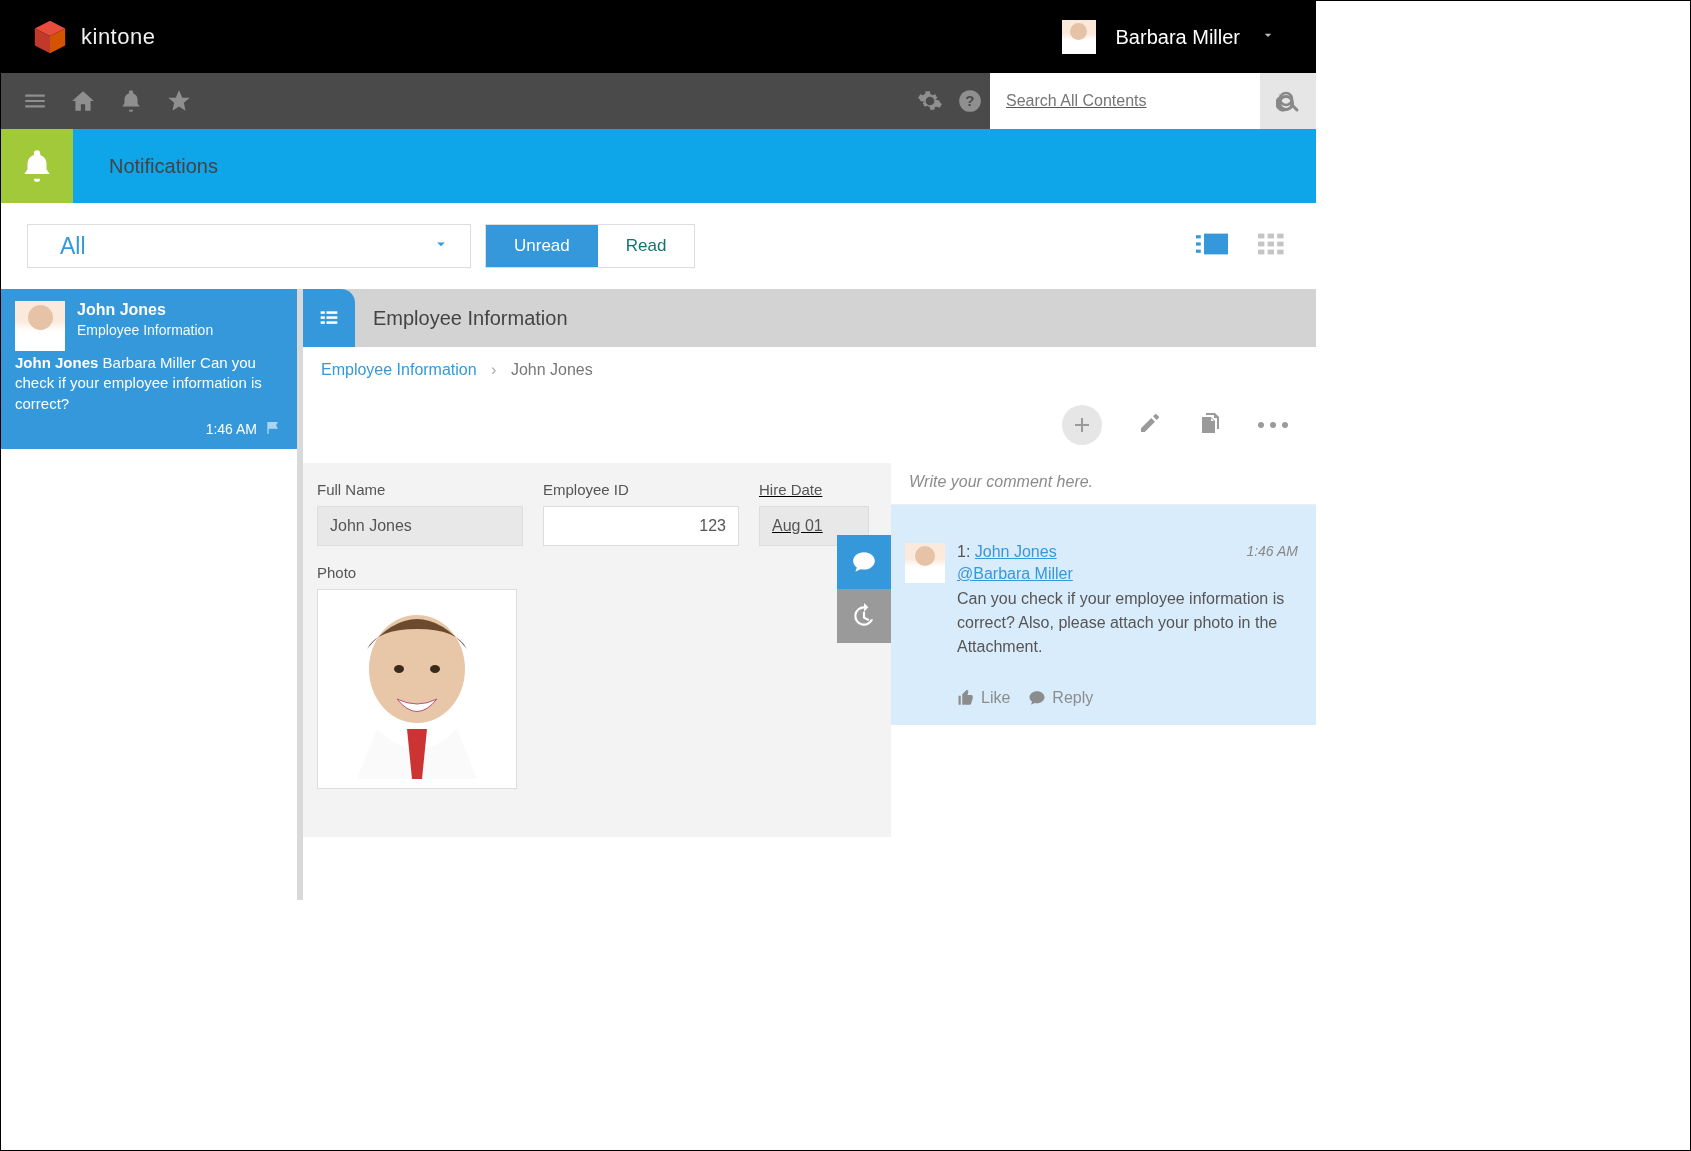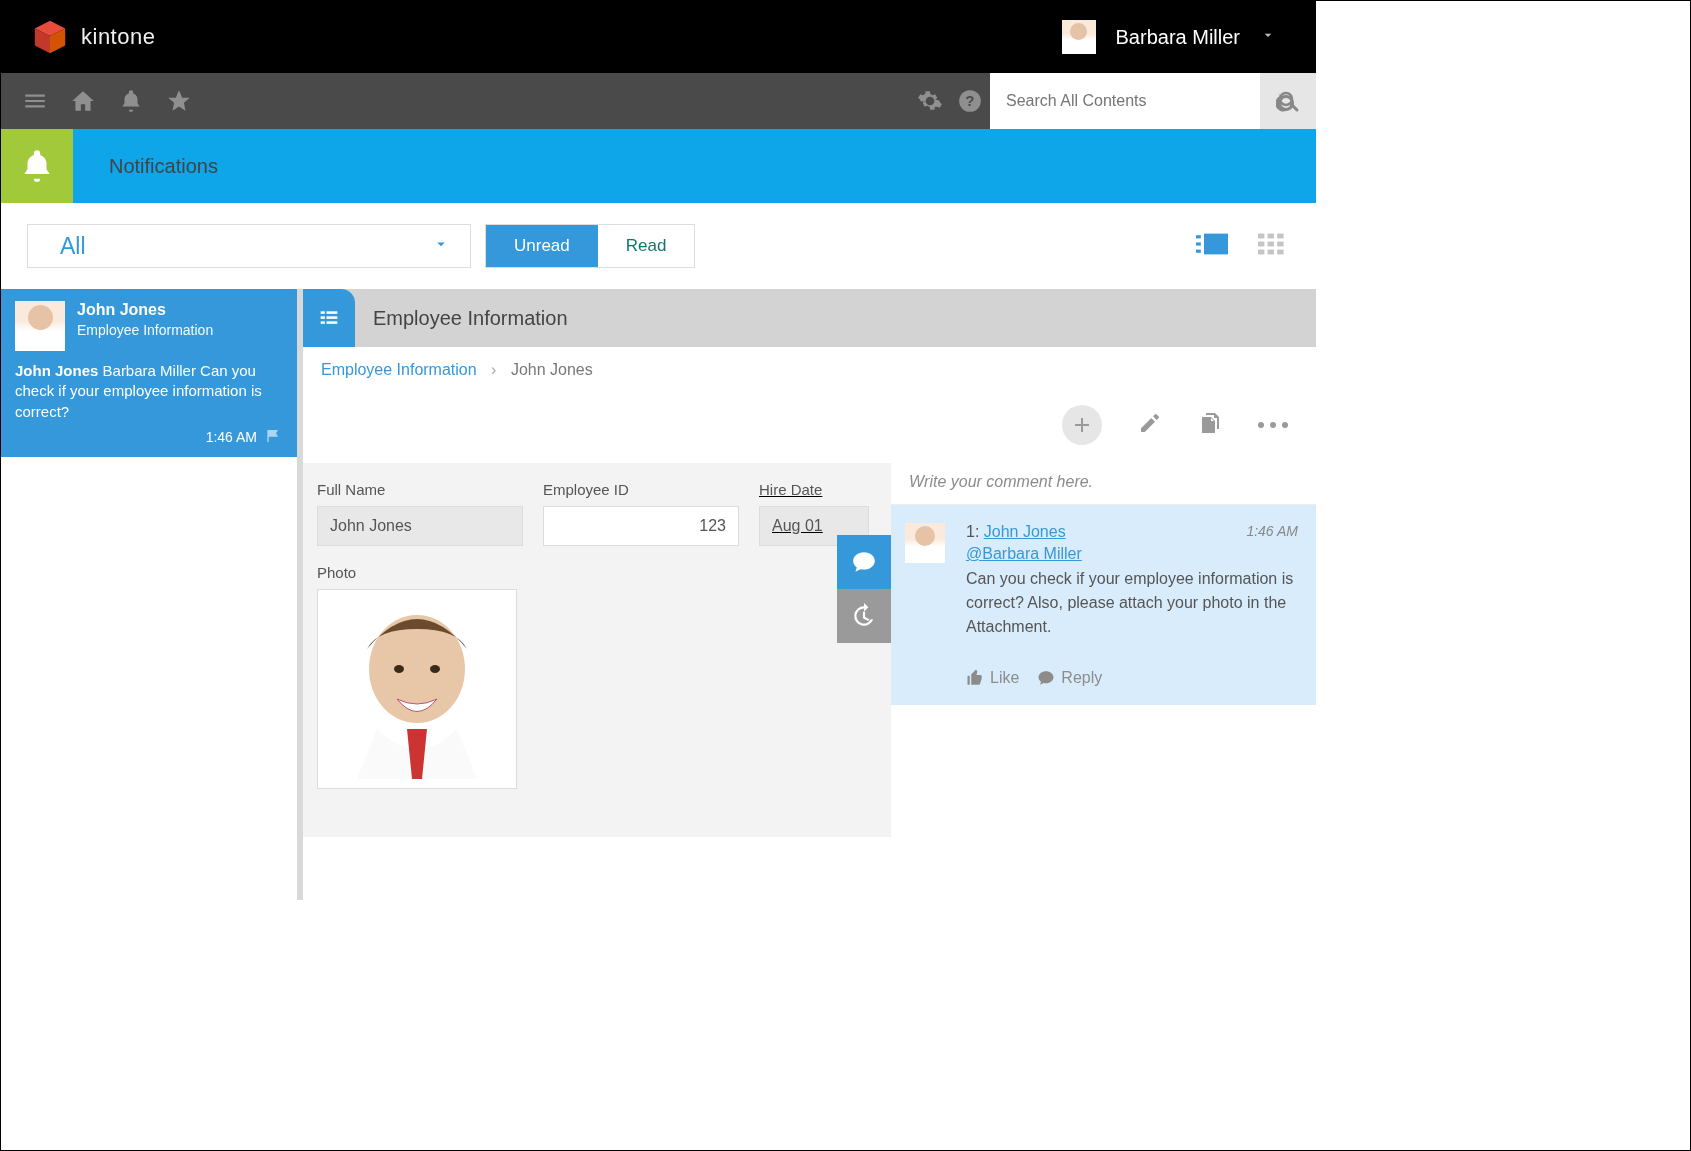--- a/index.html
+++ b/index.html
@@ -16,21 +16,21 @@
   .user-name { color:#fff; font-size:20px; }
   .chevron-down { color:#bbb; }
 
   
   .toolbar { height:56px; background:#4a4a4a; display:flex; align-items:center; justify-content:space-between; }
   .toolbar-left { display:flex; align-items:center; gap:8px; padding-left:14px; }
   .toolbar-right { display:flex; align-items:center; }
   .tb-icon { width:40px; height:40px; display:flex; align-items:center; justify-content:center; color:#8f8f8f; cursor:pointer; }
   .tb-icon svg { width:26px; height:26px; fill:#8f8f8f; }
   .search-box { display:flex; align-items:center; background:#fff; height:56px; width:326px; }
-  .search-input { border:none; outline:none; font-size:16px; color:#555; padding:0 16px; width:270px; height:56px; }
+  .search-input { border:none; outline:none; font-size:16px; color:#555; padding:0 16px; width:270px; height:56px;text-decoration:underline; }
   .search-btn { width:56px; height:56px; background:#e6e6e6; display:flex; align-items:center; justify-content:center; cursor:pointer; }
   .search-btn svg { width:24px; height:24px; fill:#888; }
 
   
   .page-header { height:74px; background:#0ea5e9; display:flex; align-items:center; }
   .page-header-icon { width:72px; height:74px; background:#a2c93a; display:flex; align-items:center; justify-content:center; position:relative; }
   .page-header-icon svg { width:38px; height:38px; fill:#fff; }
   .page-header-title { font-size:20px; color:#444; margin-left:36px; }
 
   
@@ -47,21 +47,21 @@
   .view-icon svg { width:32px; height:26px; }
 
   
   .content { display:flex; background:#d9d9d9; height:calc(899px - 72px - 56px - 74px - 86px); }
   .side-list { width:296px; background:#fff; flex-shrink:0; }
   .notif-card { background:#3498db; color:#fff; padding:12px 14px 10px 14px; }
   .notif-top { display:flex; gap:12px; }
   .notif-avatar { width:50px; height:50px; background:#fff; flex-shrink:0; }
   .notif-from { font-weight:600; font-size:16px; }
   .notif-app { font-size:14px; margin-top:3px; opacity:0.95; }
-  .notif-body { font-size:15px; margin-top:10px; line-height:1.35; }
+  .notif-body { font-size:15px; margin-top:2px; line-height:1.35; }
   .notif-meta { display:flex; justify-content:flex-end; align-items:center; gap:8px; margin-top:6px; font-size:14px; }
   .flag-icon svg { width:18px; height:16px; fill:#fff; opacity:0.6; }
 
   
   .detail { flex:1; background:#fff; position:relative; margin-left:6px; }
   .detail-header { height:58px; background:#d3d3d3; display:flex; align-items:center; padding-left:0; }
   .detail-header-icon { width:52px; height:58px; background:#3498db; display:flex; align-items:center; justify-content:center; border-top-right-radius:14px; }
   .detail-header-icon svg { width:26px; height:20px; fill:#fff; }
   .detail-header-title { font-size:20px; color:#444; margin-left:18px; font-weight:500; }
 
@@ -90,21 +90,21 @@
   .side-tabs { position:absolute; right:425px; top:246px; display:flex; flex-direction:column; }
   .side-tab { width:54px; height:54px; display:flex; align-items:center; justify-content:center; }
   .side-tab.blue { background:#3498db; }
   .side-tab.grey { background:#9a9a9a; }
   .side-tab svg { width:26px; height:26px; fill:#fff; }
 
   
   .comments { width:425px; background:#fff; border-left:0; }
   .comment-input { height:42px; padding:10px 18px; font-style:italic; color:#8c8c8c; font-size:16px; border-bottom:1px solid #eee; }
   .comment-card { background:#d9ecfb; padding:18px 18px 18px 14px; }
-  .comment-head { display:flex; gap:21px; }
+  .comment-head { display:flex; gap:12px;margin-top:20px; }
   .c-avatar { width:40px; height:40px; background:#fff; flex-shrink:0; }
   .c-body { flex:1; }
   .c-top { display:flex; justify-content:space-between; }
   .c-num { color:#555; font-size:16px; }
   .c-author { color:#3498db; }
   .c-time { color:#888; font-style:italic; font-size:14px; }
   .c-mention { color:#3498db; font-size:16px; margin-top:4px; display:block; }
   .c-text { font-size:16px; color:#555; line-height:1.5; margin-top:4px; }
   .c-actions { display:flex; gap:18px; margin-top:30px; }
   .c-act { display:flex; gap:6px; align-items:center; color:#8c8c8c; font-size:16px; cursor:pointer; }

